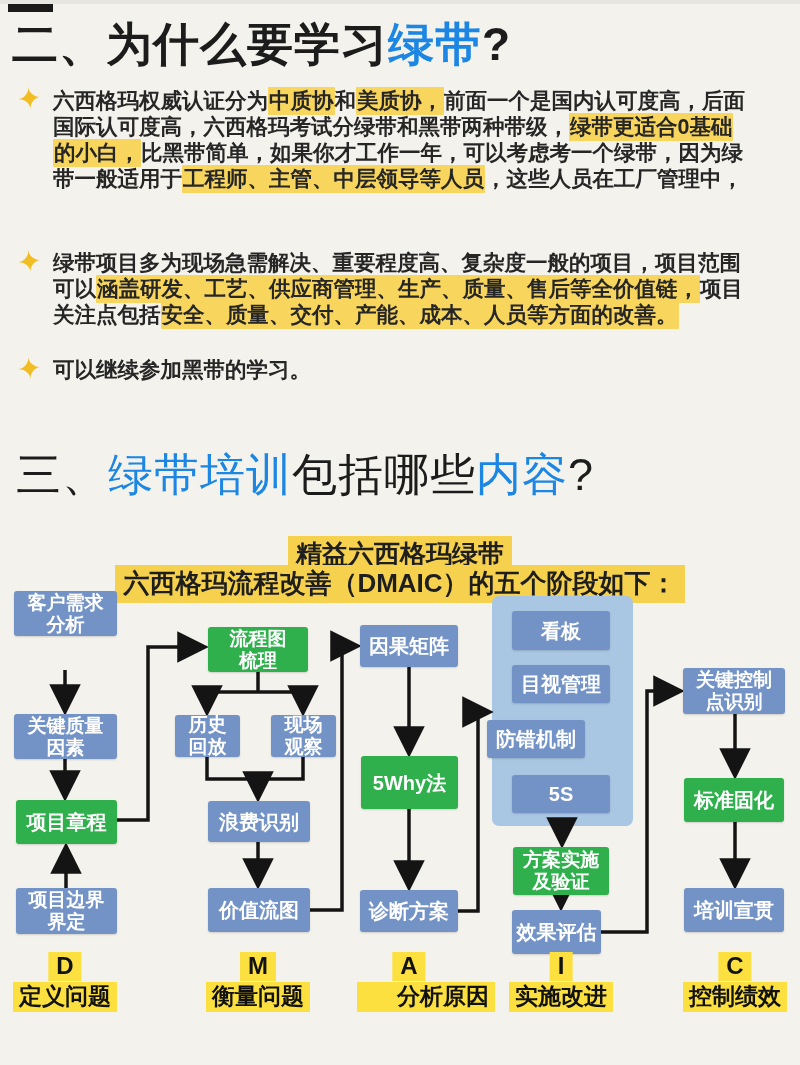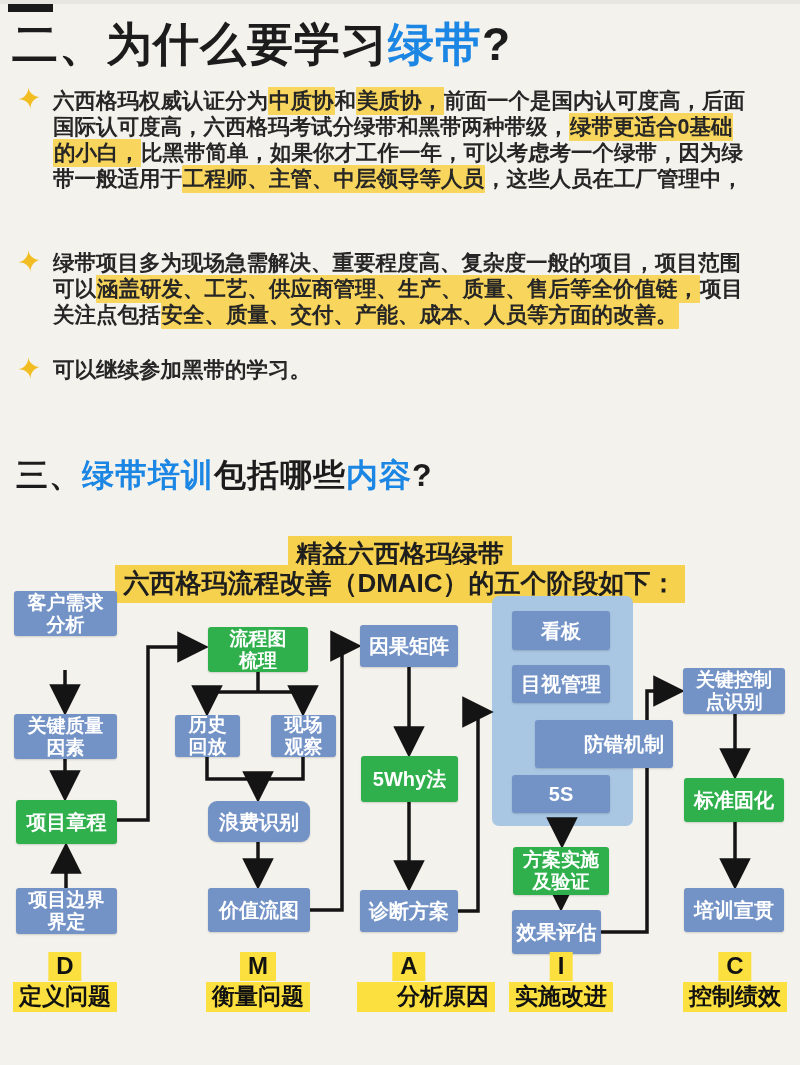--- a/index.html
+++ b/index.html
@@ -2,21 +2,21 @@
 <html><head>
 <meta charset="utf-8">
 <style>
   html,body{margin:0;padding:0;}
   body{background:#e8e6e1;font-family:"Liberation Sans","DejaVu Sans",sans-serif;}
   .page{position:relative;width:800px;height:1065px;margin:4px auto;background:#f4f2ec;overflow:hidden;color:#222;}
   .abs{position:absolute;}
   
   .h1{font-size:46px;font-weight:900;letter-spacing:1px;line-height:50px;white-space:nowrap;color:#1c1c1c;}
   .h1 .blue,.h2 .blue{color:#1b86e3;}
-  .h2{font-size:32px;font-weight:700;letter-spacing:1px;line-height:50px;white-space:nowrap;color:#1c1c1c;}
+  .h2{font-size:45px;font-weight:400;letter-spacing:1px;line-height:50px;white-space:nowrap;color:#1c1c1c;}
   
   .topbar{background:#1a1a1a;}
   
   .star{font-size:30px;color:#f2bd22;transform:rotate(-6deg);line-height:30px;}
   .btext .line{height:26px;line-height:26px;font-size:21.5px;font-weight:700;white-space:nowrap;color:#262626;}
   .hl{background:#f8d55c;padding:2px 1px;border-radius:1px;}
   
   .subline{left:0;width:100%;text-align:center;}
   .subline span{display:inline-block;background:#f6d14d;font-size:26px;font-weight:800;padding:1px 8px 2px;color:#1e1e1e;}
   
@@ -134,56 +134,56 @@
           <span class="bx-line">历史</span>
           <span class="bx-line">回放</span>
         </div>
       </div>
       <div class="abs fc-box blue two" style="left: 271px; top: 711px; width: 65px; height: 42px;">
         <div>
           <span class="bx-line">现场</span>
           <span class="bx-line">观察</span>
         </div>
       </div>
-      <div class="abs fc-box blue" style="left: 208px; top: 797px; width: 102px; height: 41px; border-radius: 9px;">
+      <div class="abs fc-box blue" style="left: 208px; top: 797px; width: 102px; height: 41px;">
         <div>
           <span class="bx-line">浪费识别</span>
         </div>
       </div>
       <div class="abs fc-box blue" style="left: 208px; top: 884px; width: 102px; height: 44px;">
         <div>
           <span class="bx-line">价值流图</span>
         </div>
       </div>
       <div class="abs fc-box blue" style="left: 360px; top: 621px; width: 98px; height: 42px;">
         <div>
           <span class="bx-line">因果矩阵</span>
         </div>
       </div>
-      <div class="abs fc-box green" style="left: 361px; top: 752px; width: 97px; height: 46px;">
+      <div class="abs fc-box green" style="left: 361px; top: 752px; width: 97px; height: 53px;">
         <div>
           <span class="bx-line">5Why法</span>
         </div>
       </div>
       <div class="abs fc-box blue" style="left: 360px; top: 886px; width: 98px; height: 42px;">
         <div>
           <span class="bx-line">诊断方案</span>
         </div>
       </div>
       <div class="abs fc-box blue" style="left: 512px; top: 607px; width: 98px; height: 39px;">
         <div>
           <span class="bx-line">看板</span>
         </div>
       </div>
       <div class="abs fc-box blue" style="left: 512px; top: 661px; width: 98px; height: 38px;">
         <div>
           <span class="bx-line">目视管理</span>
         </div>
       </div>
-      <div class="abs fc-box blue" style="left: 535px; top: 716px; width: 98px; height: 48px; padding-left: 40px;">
+      <div class="abs fc-box blue" style="left: 487px; top: 716px; width: 98px; height: 38px;">
         <div>
           <span class="bx-line">防错机制</span>
         </div>
       </div>
       <div class="abs fc-box blue" style="left: 512px; top: 771px; width: 98px; height: 38px;">
         <div>
           <span class="bx-line">5S</span>
         </div>
       </div>
       <div class="abs fc-box green two" style="left: 513px; top: 843px; width: 96px; height: 48px;">

